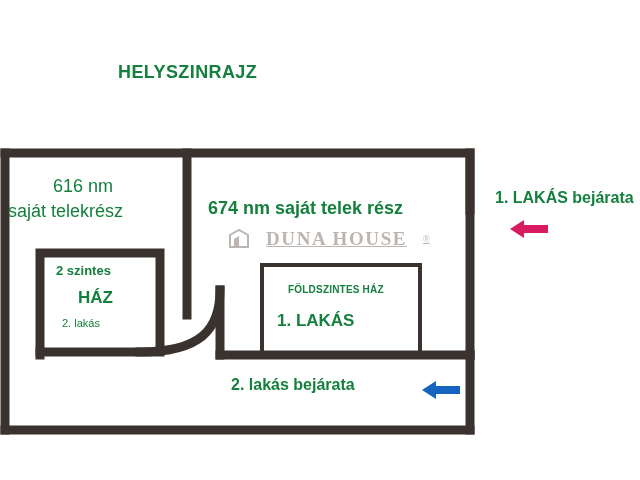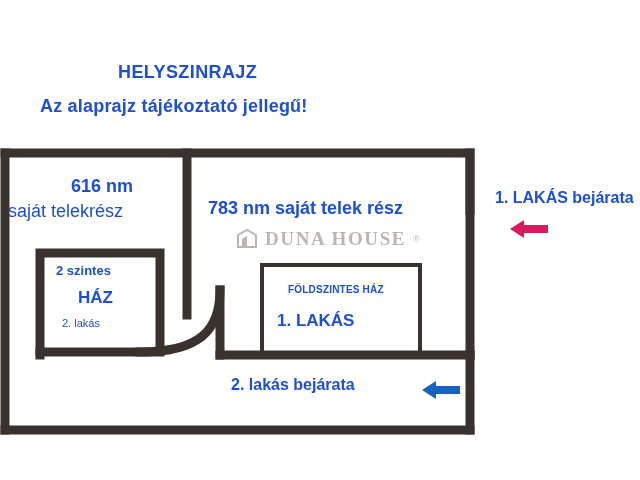--- a/index.html
+++ b/index.html
@@ -50,25 +50,25 @@
     top: 140px;
     width: 640px;
     height: 300px;
   }
   .plan svg { display: block; }
 
   
   .lbl {
     position: absolute;
     white-space: nowrap;
-    color: #1d4ed8;
+    color: #15803d;
   }
   .area-left-1 {
     left: 53px; top: 176px;
-    font-size: 18px; font-weight: bold; margin-left: 18px;
+    font-size: 18px; font-weight: normal;
   }
   .area-left-2 {
     left: 8px; top: 201px;
     font-size: 18px; font-weight: normal;
   }
   .area-right {
     left: 208px; top: 198px;
     font-size: 18px; font-weight: bold;
   }
 
@@ -101,27 +101,28 @@
     font-size: 16px; font-weight: bold;
   }
   .entry-1 {
     left: 495px; top: 189px;
     font-size: 16px; font-weight: bold;
   }
 
   
   .watermark {
     position: absolute;
-    left: 236px;
+    left: 228px;
     top: 228px;
     display: flex;
     align-items: center;
-    gap: 7px;
+    gap: 16px;
     color: #b9b3af;
     opacity: 0.95;
+    text-decoration: underline;
   }
   .watermark .wm-text {
     font-size: 19px;
     font-weight: bold;
     letter-spacing: 1.6px;
     font-family: "Liberation Serif", serif;
     color: #b9b3af;
     white-space: nowrap;
   }
   .watermark .wm-reg {
@@ -136,21 +137,20 @@
   }
   .arrow-blue { left: 420px; top: 377px; }
   .arrow-red  { left: 508px; top: 216px; }
 </style>
 </head>
 <body>
 
 <div id="stage">
 
   <div class="title-main lbl">HELYSZINRAJZ</div>
-  <div class="title-sub lbl">Az alaprajz tájékoztató jellegű!</div>
 
   <div class="plan">
     <svg width="640" height="300" viewBox="0 0 640 300" aria-hidden="true">
       <g fill="none" stroke="#3a322e" stroke-width="9" stroke-linejoin="miter" stroke-linecap="square">
 
         <path d="M5 13 L470 13 L470 70"></path>
         <path d="M5 13 L5 290"></path>
 
         <path d="M187 13 L187 175"></path>
 
@@ -167,21 +167,21 @@
 
         <path d="M40 212 L40 215"></path>
       </g>
 
       <rect x="262" y="125" width="158" height="90" fill="none" stroke="#3a322e" stroke-width="4"></rect>
     </svg>
   </div>
 
   <div class="lbl area-left-1">616 nm</div>
   <div class="lbl area-left-2">saját telekrész</div>
-  <div class="lbl area-right">783 nm saját telek rész</div>
+  <div class="lbl area-right">674 nm saját telek rész</div>
 
   <div class="lbl house-l1">2 szintes</div>
   <div class="lbl house-l2">HÁZ</div>
   <div class="lbl house-l3">2. lakás</div>
 
   <div class="lbl flat-l1">FÖLDSZINTES HÁZ</div>
   <div class="lbl flat-l2">1. LAKÁS</div>
 
   <div class="lbl entry-2">2. lakás bejárata</div>
   <div class="lbl entry-1">1. LAKÁS bejárata</div>

